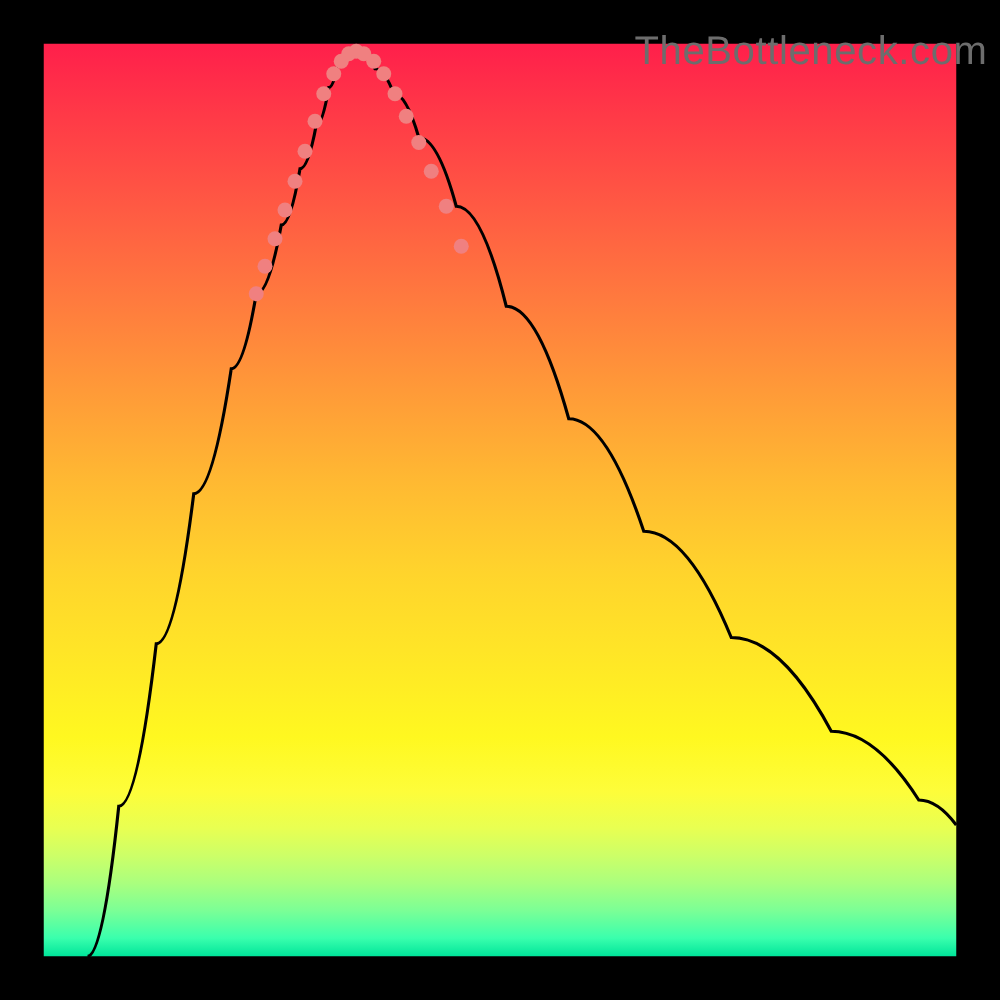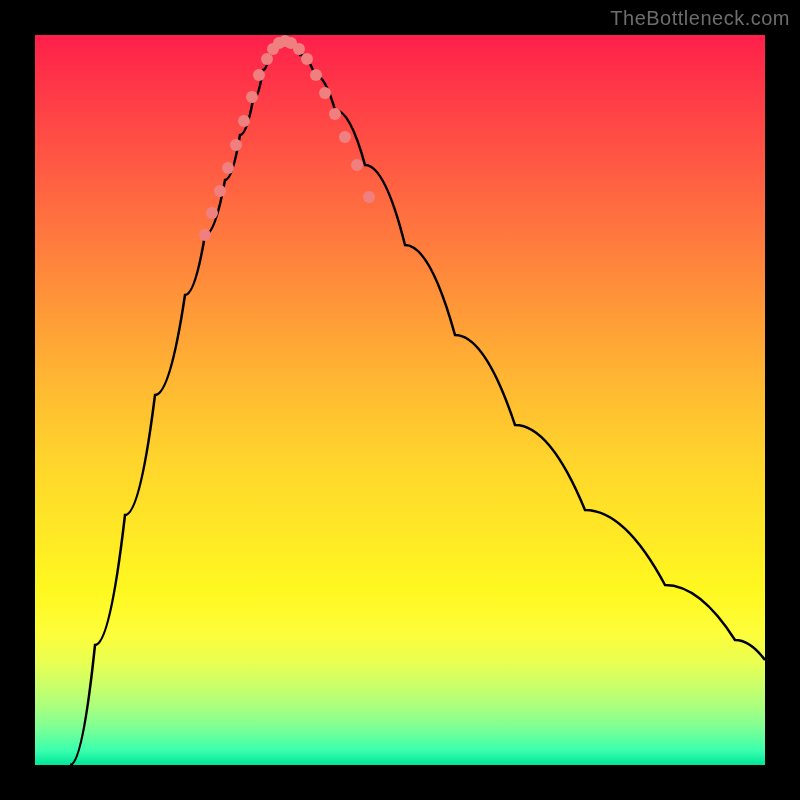--- a/index.html
+++ b/index.html
@@ -46,24 +46,24 @@
   svg.curve {
     position: absolute;
     left: 0;
     top: 0;
     width: 730px;
     height: 730px;
     overflow: visible;
   }
   .watermark {
     position: absolute;
-    top: 7px;
+    top: 22px;
     right: 10px;
     color: #6d6d6d;
-    font-size: 20px;
+    font-size: 32px;
     font-weight: 500;
     letter-spacing: 0.5px;
   }
 </style>
 </head>
 <body>
 
 <div class="outer">
   <div class="plot-area">
     <svg class="curve" viewBox="0 0 730 730" preserveAspectRatio="none">

